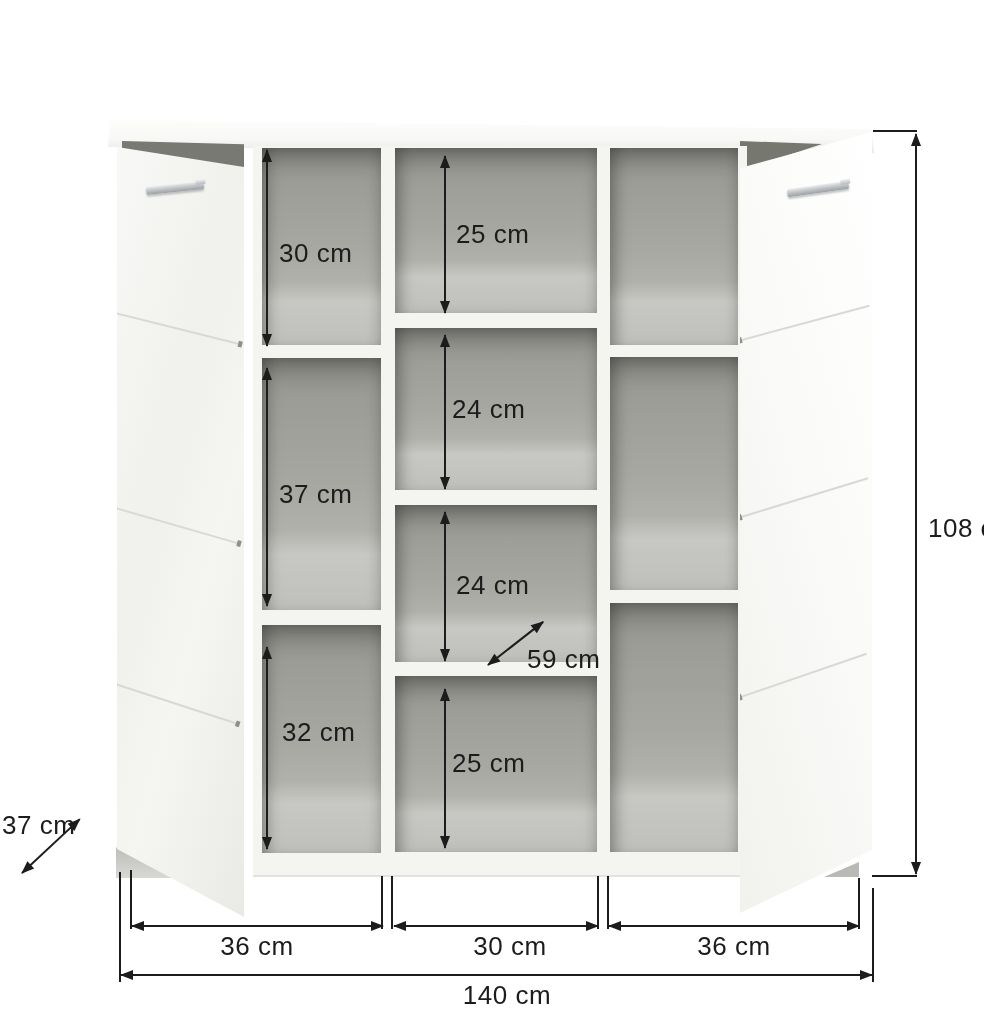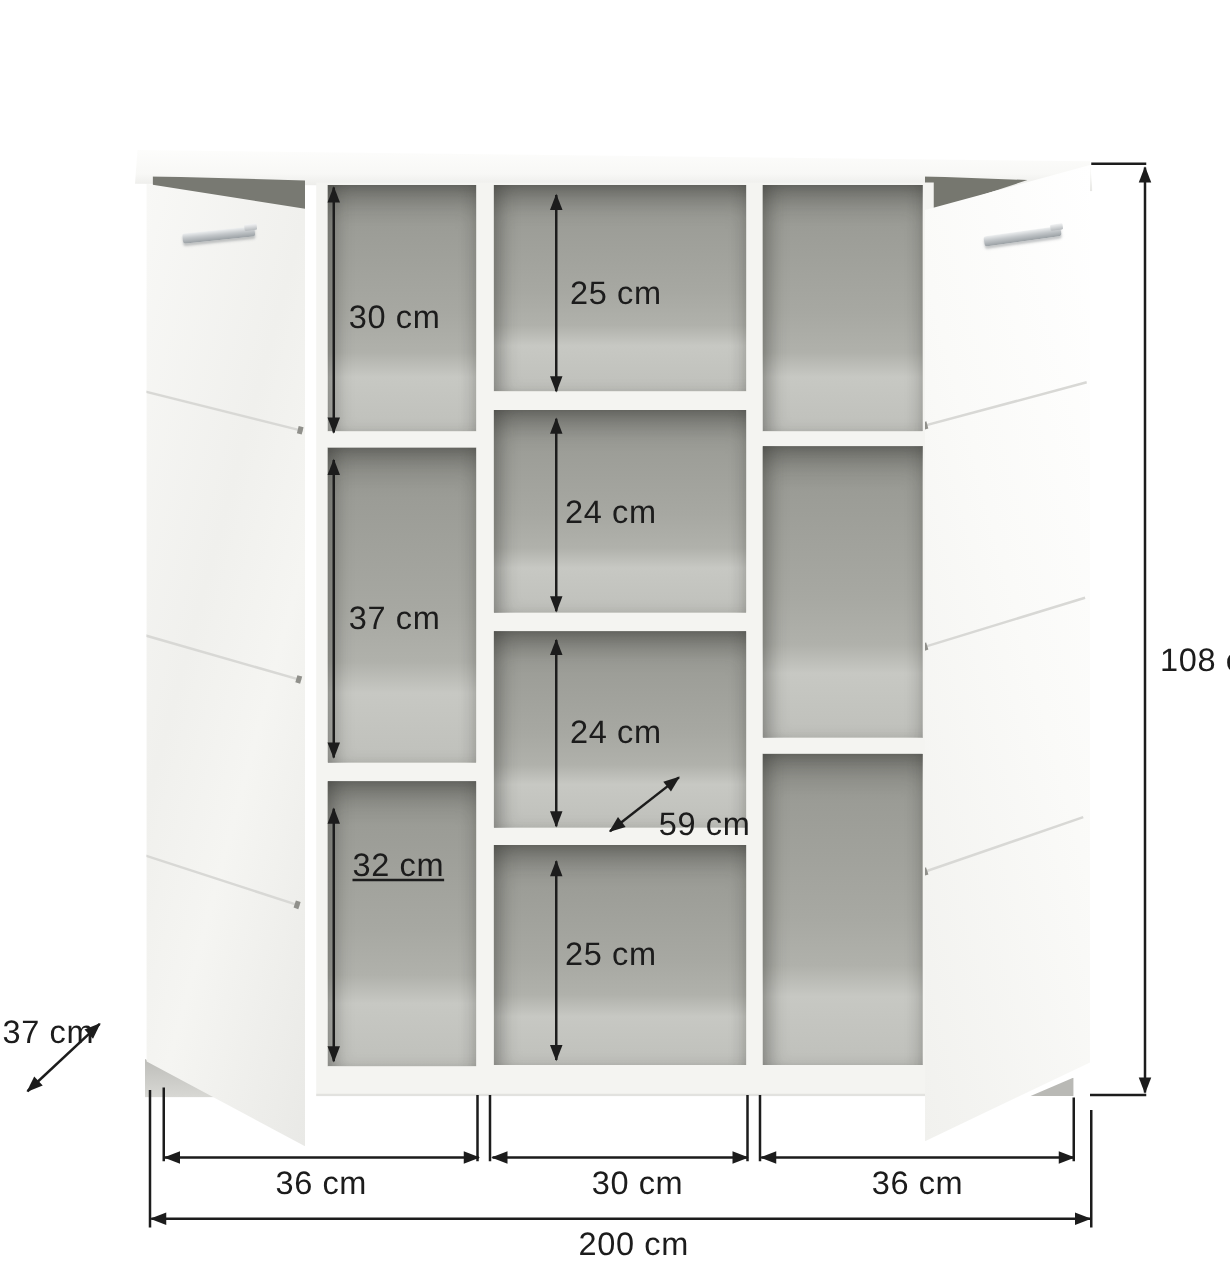--- a/index.html
+++ b/index.html
@@ -126,22 +126,22 @@
   <div class="harrow" style="left:609px;top:925px;width:250px;"></div>
 
   <div class="harrow" style="left:121px;top:974px;width:751px;"></div>
 
   <div class="dlabel" style="left:279px;top:238px;">30 cm</div>
   <div class="dlabel" style="left:456px;top:219px;">25 cm</div>
   <div class="dlabel" style="left:279px;top:479px;">37 cm</div>
   <div class="dlabel" style="left:452px;top:394px;">24 cm</div>
   <div class="dlabel" style="left:456px;top:570px;">24 cm</div>
   <div class="dlabel" style="left:527px;top:644px;">59 cm</div>
-  <div class="dlabel" style="left:282px;top:677px;text-decoration:underline;">32 cm</div>
+  <div class="dlabel" style="left:282px;top:717px;">32 cm</div>
   <div class="dlabel" style="left:452px;top:748px;">25 cm</div>
   <div class="dlabel" style="left:928px;top:513px;">108 cm</div>
   <div class="dlabel" style="left:2px;top:810px;">37 cm</div>
   <div class="dlabel center" style="left:257px;top:931px;">36 cm</div>
   <div class="dlabel center" style="left:510px;top:931px;">30 cm</div>
   <div class="dlabel center" style="left:734px;top:931px;">36 cm</div>
-  <div class="dlabel center" style="left:507px;top:980px;">200 cm</div>
+  <div class="dlabel center" style="left:507px;top:980px;">140 cm</div>
 
 </div>
 
 </body></html>

